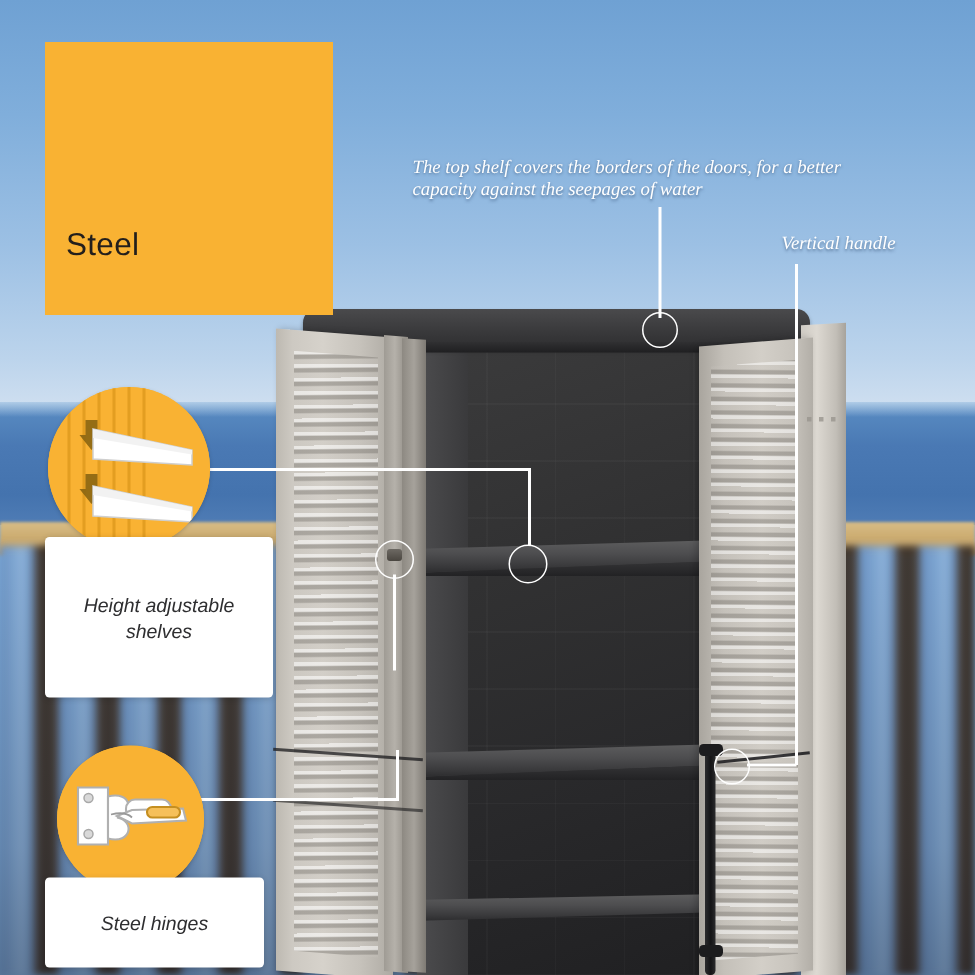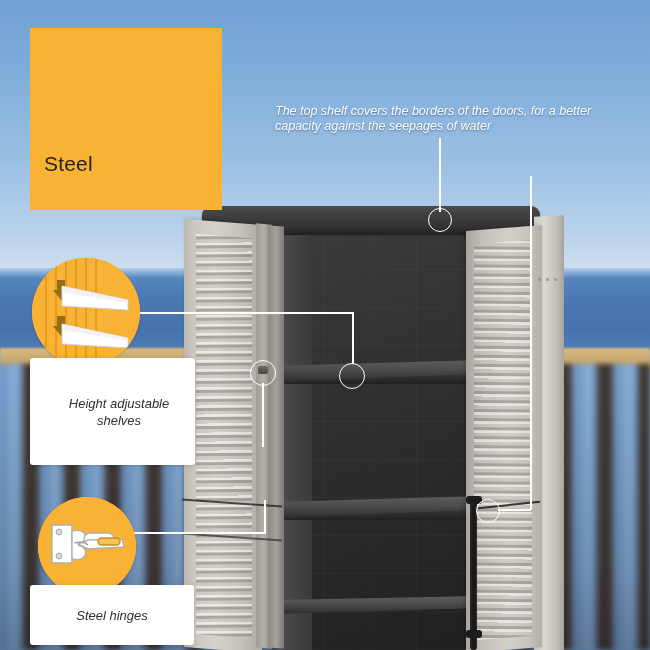--- a/index.html
+++ b/index.html
@@ -200,20 +200,21 @@
     position:absolute;left:14px;top:148px;
     font-size:23px;font-weight:bold;color:#15110e;letter-spacing:.3px;
   }
 
   
   .anno{
     position:absolute;color:#ffffff;font-style:italic;
     font-size:12.5px;line-height:15px;
     text-shadow:0 1px 2px rgba(30,55,90,.55);
     white-space:pre-line;
+    font-family:Liberation Serif, serif;
   }
   .anno-top{left:275px;top:104px;width:345px;}
   .anno-handle{left:521px;top:155px;width:130px;}
 
   
   .ln{position:absolute;background:#ffffff;}
   .ln-v{width:1.6px;}
   .ln-h{height:1.6px;}
 
   .circ{
@@ -307,20 +308,21 @@
   <div class="ln ln-h" style="left:108px;top:532px;width:158px;"></div>
   <div class="ln ln-v" style="left:264px;top:500px;height:33px;"></div>
 
   <div class="logo-box">
     <div class="logo-linea">Steel</div>
   </div>
 
   <div class="anno anno-top">The top shelf covers the borders of the doors, for a better
 capacity against the seepages of water</div>
 
+  <div class="anno anno-handle">Vertical handle</div>
 
   <div class="cg-circle" style="left:32px;top:258px;width:108px;height:108px;">
     <svg width="108" height="108" viewBox="0 0 108 108">
       <rect x="0" y="0" width="108" height="108" fill="#f9b233"></rect>
       <g stroke="#e09b1f" stroke-width="2" opacity=".85">
         <line x1="14" y1="0" x2="14" y2="108"></line>
         <line x1="24" y1="0" x2="24" y2="108"></line>
         <line x1="34" y1="0" x2="34" y2="108"></line>
         <line x1="44" y1="0" x2="44" y2="108"></line>
         <line x1="54" y1="0" x2="54" y2="108"></line>
@@ -331,21 +333,21 @@
         <polygon points="25,58 33,58 33,68 37,68 29,78 21,68 25,68"></polygon>
       </g>
       <g>
         <polygon points="30,28 96,42 96,52 30,48" fill="#ffffff" stroke="#cfcfcf" stroke-width="1"></polygon>
         <polygon points="30,28 96,42 96,45 30,34" fill="#f2f2f2"></polygon>
         <polygon points="30,66 96,80 96,90 30,86" fill="#ffffff" stroke="#cfcfcf" stroke-width="1"></polygon>
         <polygon points="30,66 96,80 96,83 30,72" fill="#f2f2f2"></polygon>
       </g>
     </svg>
   </div>
-  <div class="cg-box" style="left:30px;top:358px;width:152px;height:107px;padding-left:13px;">
+  <div class="cg-box" style="left:30px;top:358px;width:152px;height:107px;">
     <span>Height adjustable
 shelves</span>
   </div>
 
   <div class="cg-circle" style="left:38px;top:497px;width:98px;height:98px;">
     <svg width="98" height="98" viewBox="0 0 98 98">
       <rect x="0" y="0" width="98" height="98" fill="#f9b233"></rect>
       <g fill="#ffffff" stroke="#b0b0b0" stroke-width="1.4">
         <path d="M14 28 L34 28 L34 66 L14 66 Z"></path>
         <path d="M34 34 C50 30 52 46 40 48 C52 50 50 66 34 62 Z"></path>
@@ -353,17 +355,17 @@
         <path d="M40 47 L50 43 L84 42 L86 50 L50 52 Z"></path>
         <rect x="60" y="41" width="22" height="7" rx="3.5" fill="#f6c05a" stroke="#c58f21"></rect>
       </g>
       <g fill="#d9d9d9" stroke="#a8a8a8" stroke-width="1">
         <circle cx="21" cy="35" r="3"></circle>
         <circle cx="21" cy="59" r="3"></circle>
       </g>
       <path d="M36 46 C44 44 48 46 50 48" fill="none" stroke="#9a9a9a" stroke-width="1.2"></path>
     </svg>
   </div>
-  <div class="cg-box" style="left:30px;top:585px;width:164px;height:60px;">
+  <div class="cg-box" style="left:30px;top:585px;width:146px;height:60px;">
     <span>Steel hinges</span>
   </div>
 
 </div>
 
 </body></html>

